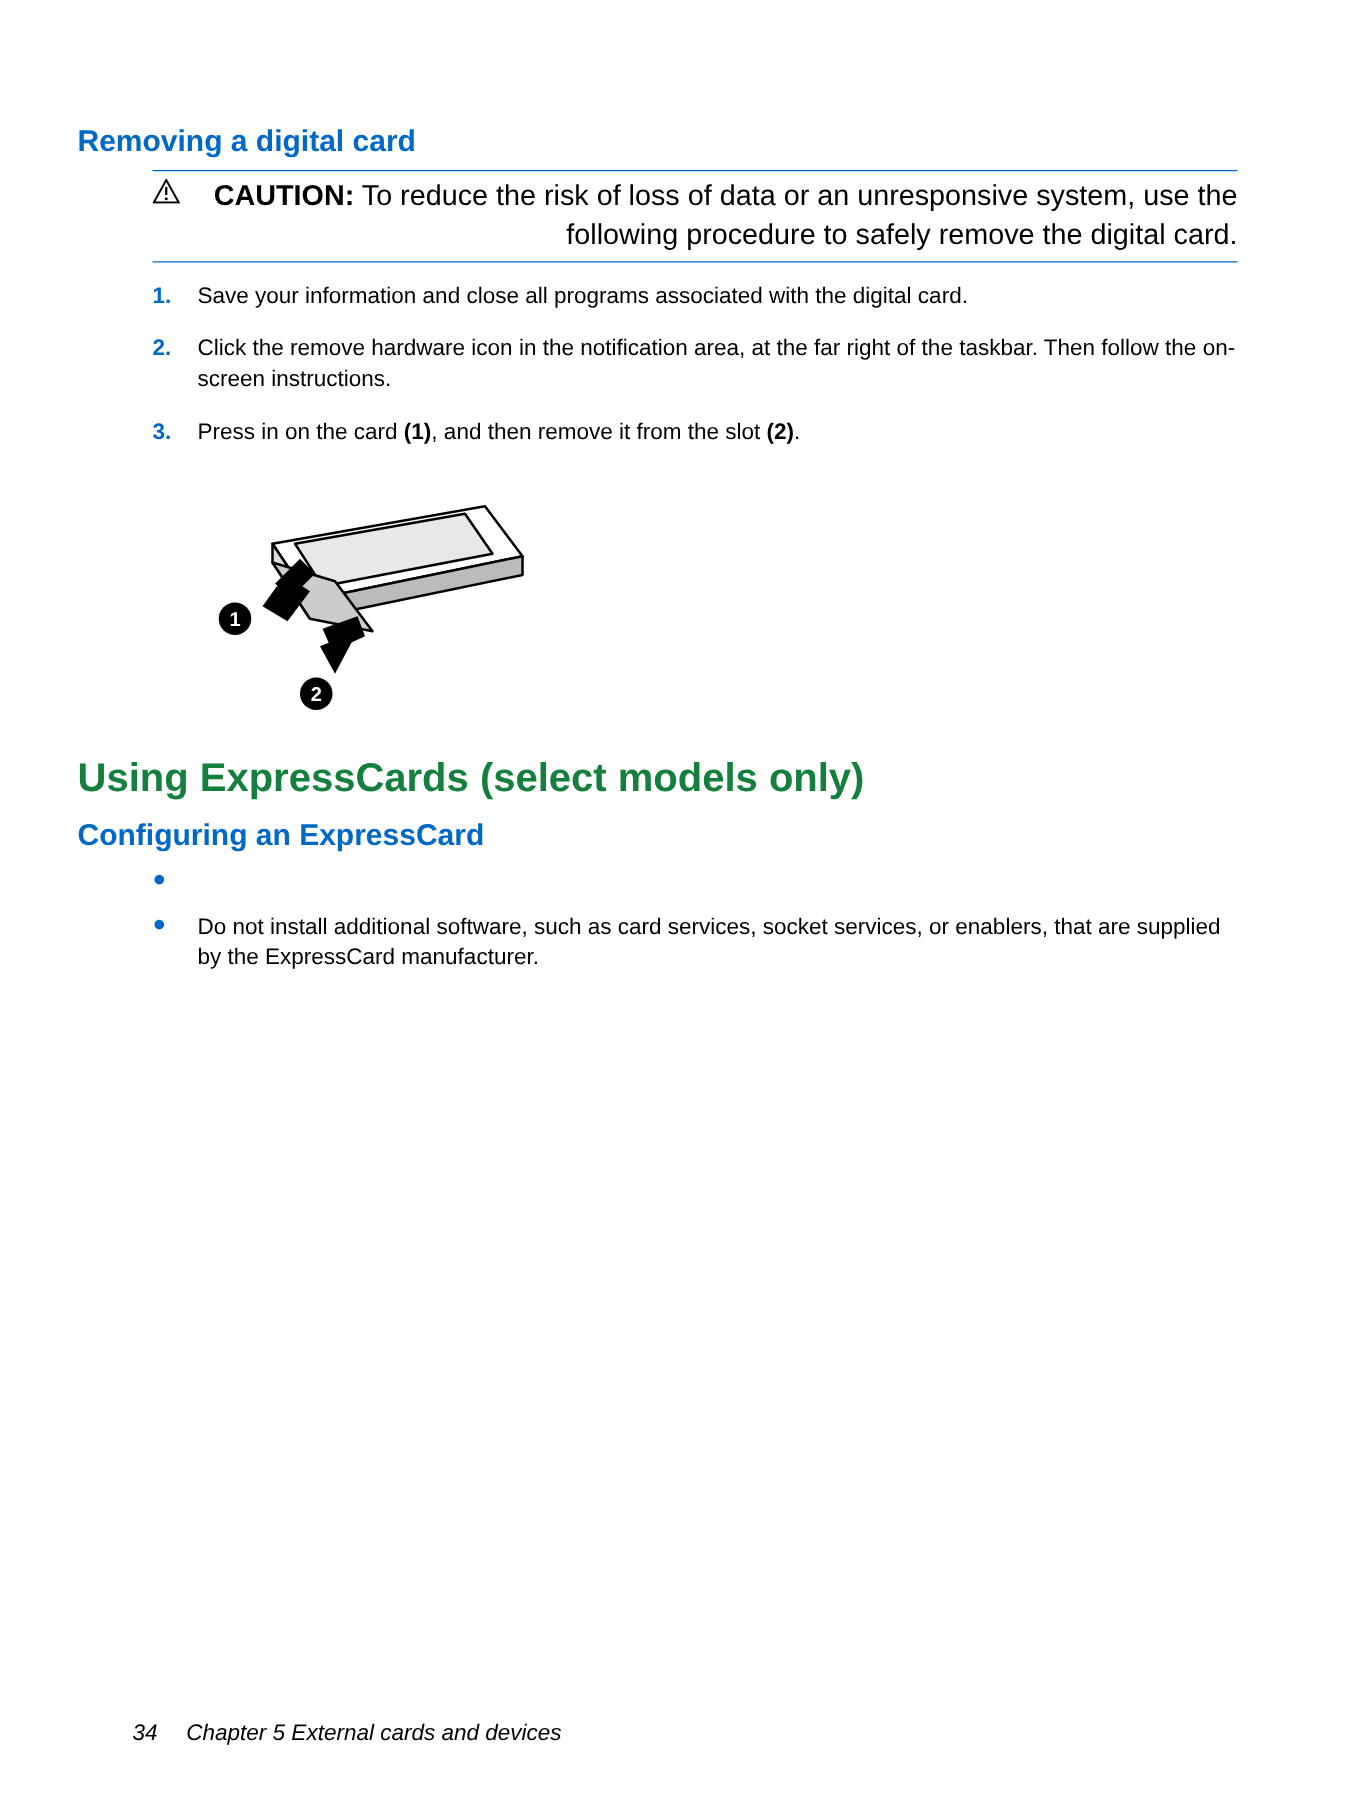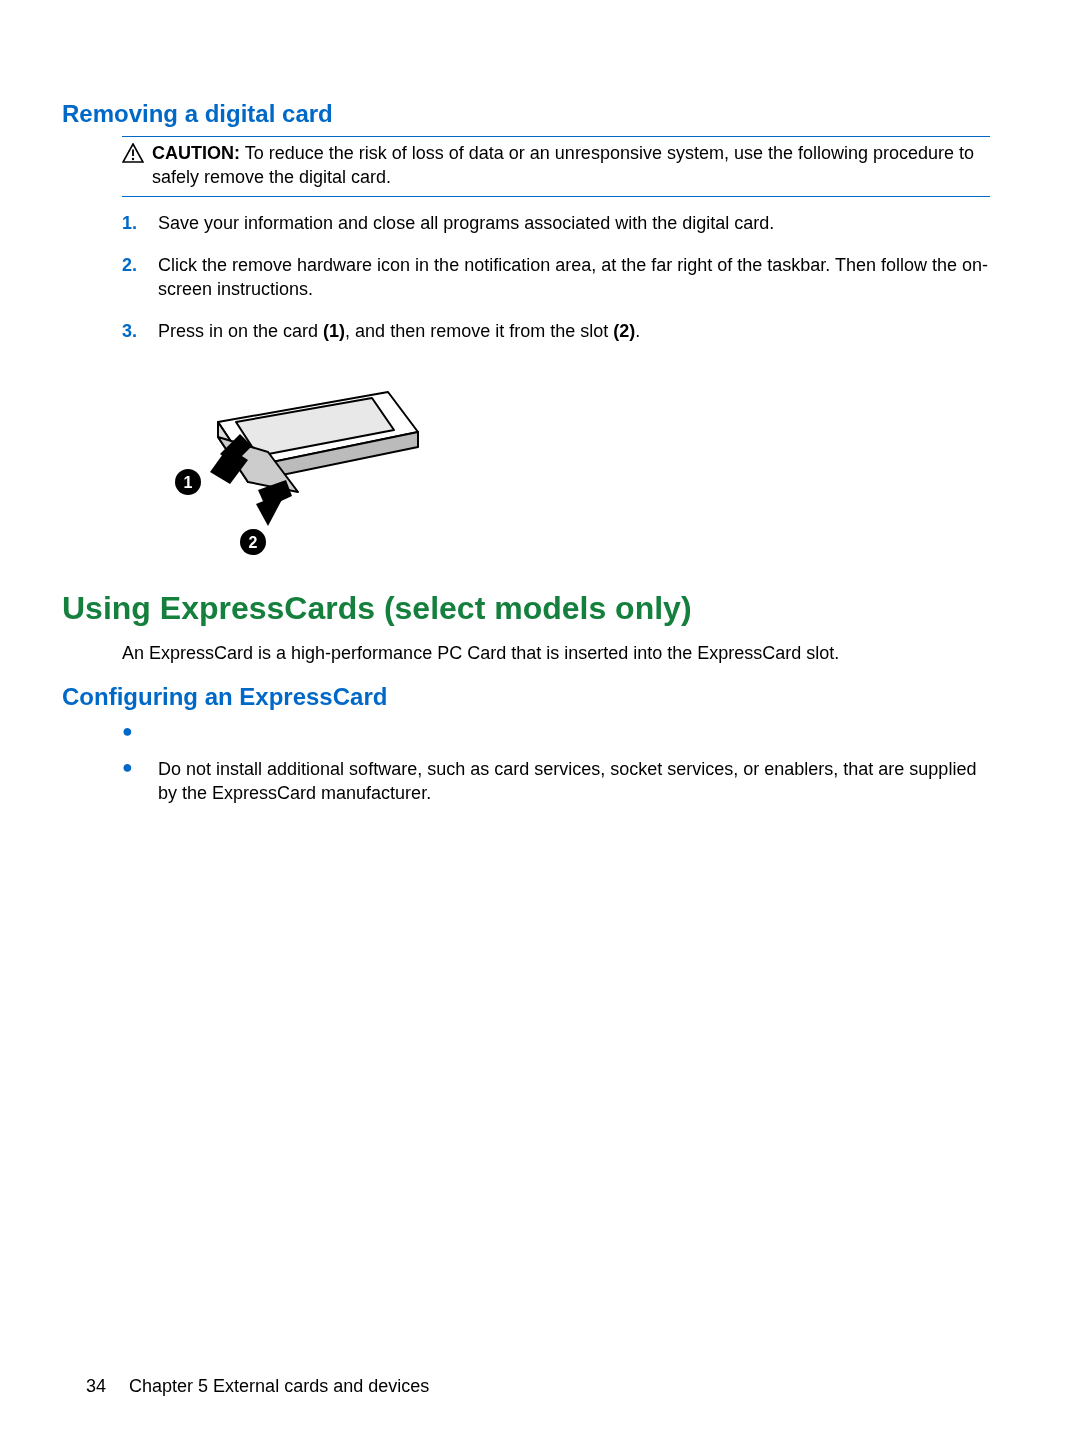--- a/index.html
+++ b/index.html
@@ -39,22 +39,23 @@
     padding: 4px 0 6px 0;
     display: flex;
     align-items: flex-start;
     gap: 8px;
   }
   .caution-icon, .note-icon {
     flex-shrink: 0;
     margin-top: 2px;
   }
   .callout-body {
-    font-size: 18px;
-    line-height: 1.35;
+    font-size: 23px;
+    line-height: 1.35;
+    text-align: right;
   }
   .callout-label {
     font-weight: bold;
   }
   .ol {
     margin: 14px 0 0 60px;
     padding: 0;
     list-style: none;
   }
   .ol > li {
@@ -102,22 +103,23 @@
   .note-wrap {
     margin-left: 96px;
   }
   .note-wrap .callout {
     border-top: 1.5px solid #0069c8;
     border-bottom: 1.5px solid #0069c8;
   }
   .footer {
     position: absolute;
     bottom: 40px;
-    left: 86px;
-    font-size: 18px;
+    left: 106px;
+    font-size: 18px;
+    font-style: italic;
   }
   .footer .pagenum { margin-right: 18px; }
   .bold { font-weight: bold; }
 </style>
 </head>
 <body>
 
 <div class="page">
 
   <div class="h2">Removing a digital card</div>
@@ -182,21 +184,20 @@
 
       <g fill="#000">
         <polygon points="100,128 128,118 134,134 108,146"></polygon>
         <polygon points="98,142 128,130 110,164"></polygon>
       </g>
     </svg>
   </div>
 
 
   <div class="h1">Using ExpressCards (select models only)</div>
-  <p class="para">An ExpressCard is a high-performance PC Card that is inserted into the ExpressCard slot.</p>
 
   <div class="h2">Configuring an ExpressCard</div>
   <ul class="ul">
     <li>
       <span class="dot">●</span>
     </li>
     <li>
       <span class="dot">●</span>
       <span>Do not install additional software, such as card services, socket services, or enablers, that are supplied by the ExpressCard manufacturer.</span>
     </li>

